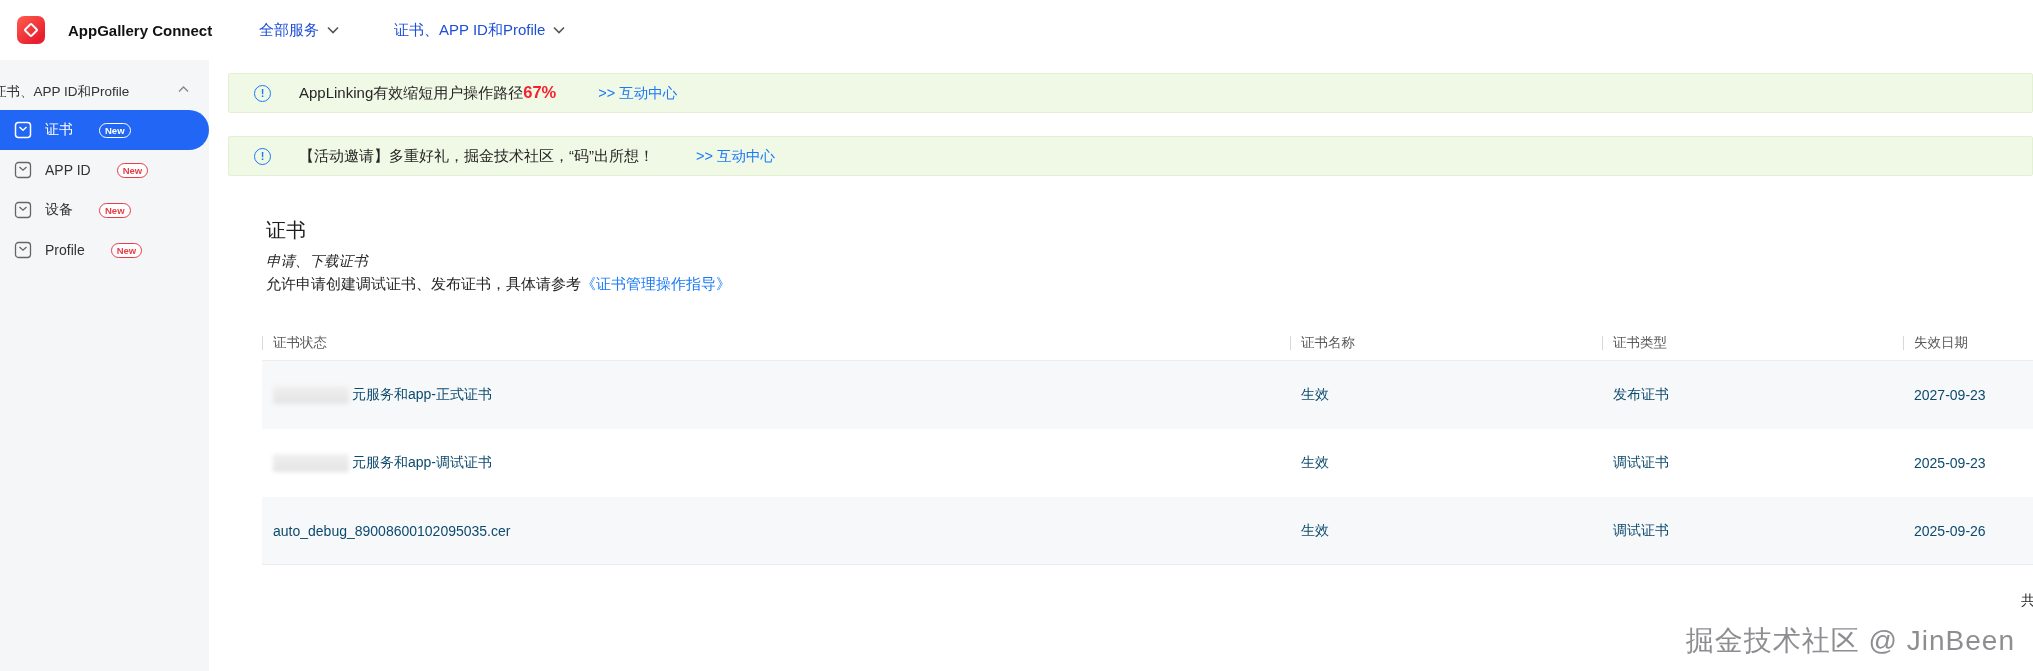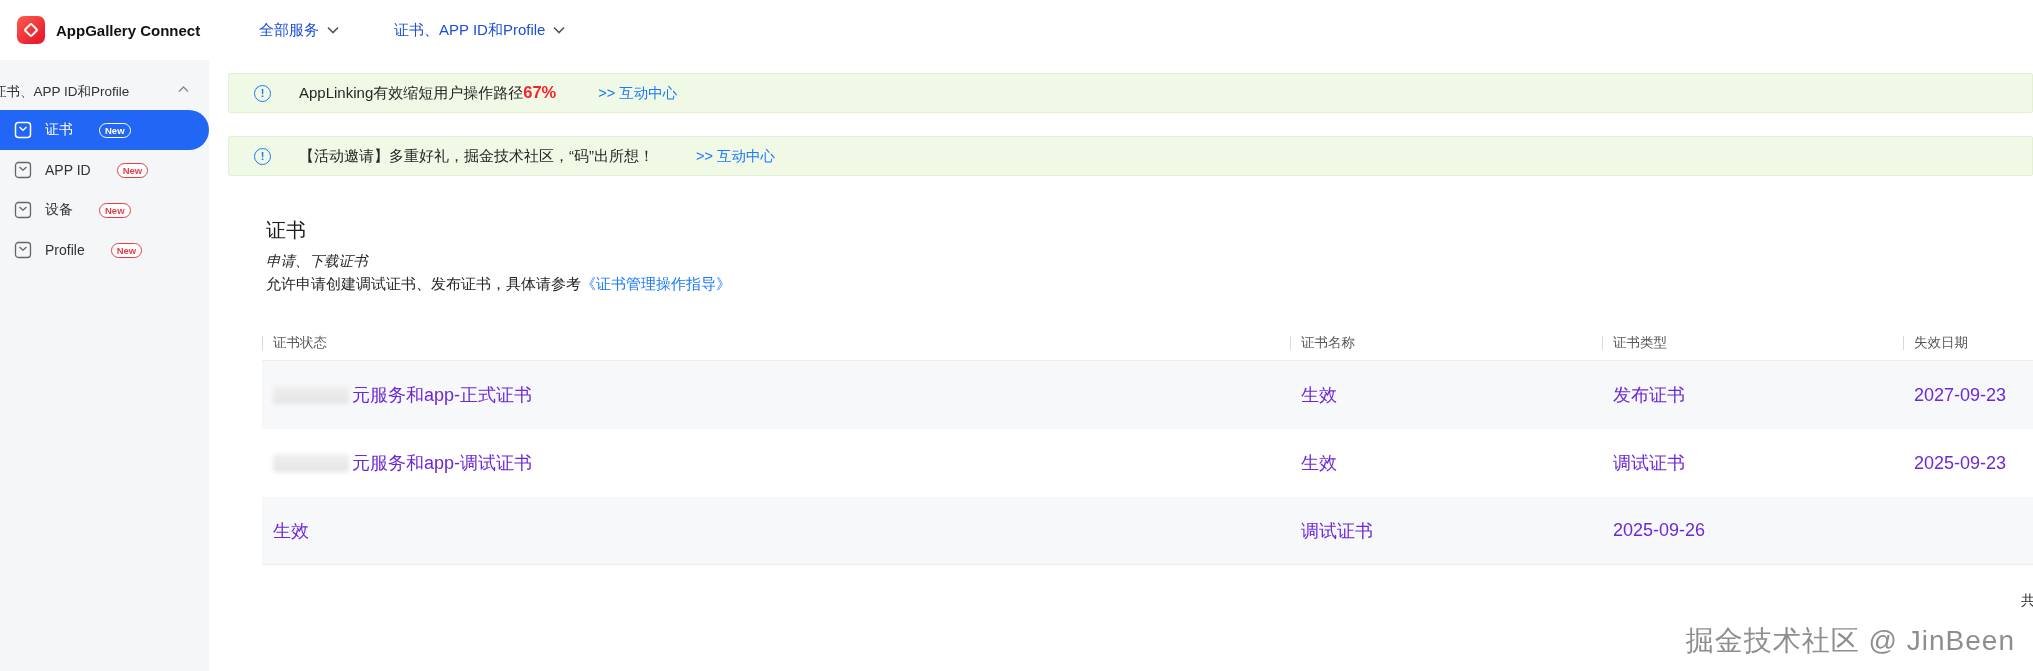--- a/index.html
+++ b/index.html
@@ -6,21 +6,21 @@
   html, body { width: 2033px; height: 671px; overflow: hidden; }
   body {
     position: relative;
     font-family: "Liberation Sans", sans-serif;
     background: #fff;
     color: #262626;
   }
 
   
   .topbar { position: absolute; top: 0; left: 0; right: 0; height: 60px; background: #fff; z-index: 3; }
-  .brand { position: absolute; left: 17px; top: 16px; display: flex; align-items: center; gap: 11px; }
+  .brand { position: absolute; left: 17px; top: 16px; display: flex; align-items: center; gap: 23px; }
   .logo { width: 28px; height: 28px; border-radius: 7px; background: linear-gradient(140deg, #ff5d4f 0%, #e81f2e 80%); position: relative; flex: none; }
   .logo-diamond { position: absolute; left: 50%; top: 50%; width: 11px; height: 11px; border: 2.5px solid #fff; border-radius: 2px; transform: translate(-50%,-50%) rotate(45deg); }
   .brand-name { font-size: 15px; font-weight: bold; color: #111; }
   .nav-item { position: absolute; top: 0; height: 60px; display: flex; align-items: center; gap: 8px; font-size: 15px; color: #1d4ed8; cursor: pointer; }
   .nav-all { left: 259px; }
   .nav-cert { left: 394px; }
   .chev { display: inline-block; }
 
   
   .sidebar { position: absolute; top: 60px; left: 0; width: 209px; bottom: 0; background: #f5f6f8; z-index: 2; }
@@ -61,21 +61,21 @@
   .section-sub { position: absolute; left: 57px; top: 192px; font-size: 14.5px; color: #262626; font-style: italic; }
   .section-desc { position: absolute; left: 57px; top: 215px; font-size: 15px; color: #262626; }
   .desc-link { color: #1a7af8; cursor: pointer; }
 
   
   .cert-table { position: absolute; left: 53px; right: 0; top: 265px; }
   .grid-row { display: grid; grid-template-columns: 1028px 312px 301px 1fr; align-items: center; }
   .thead { height: 36px; border-bottom: 1px solid #ebedf0; }
   .th { position: relative; padding-left: 11px; font-size: 13.5px; color: #595959; white-space: nowrap; }
   .th::before { content: ""; position: absolute; left: 0; top: 50%; transform: translateY(-50%); width: 1px; height: 14px; background: #d8d8d8; }
-  .trow { height: 68px; font-size: 18px; color: #6d28d9; }
+  .trow { height: 68px; font-size: 14px; color: #0c4a6e; }
   .trow.striped { background: #f7f8fa; }
   .trow.last { border-bottom: 1px solid #ebedf0; }
   .cell { padding-left: 11px; white-space: nowrap; }
   .cell-name { display: flex; align-items: center; }
   .redact { width: 76px; height: 18px; margin-right: 3px; flex: none; background: linear-gradient(180deg,#f0f0f0,#e4e4e4); border-radius: 2px; filter: blur(2px); }
 
   
   .pagination-partial { position: absolute; left: 2021px; top: 592px; font-size: 14px; color: #262626; z-index: 4; white-space: nowrap; }
   .watermark {
     position: absolute; right: 18px; top: 622px; z-index: 5;
@@ -213,20 +213,23 @@
       <div class="cell cell-name">
         <span class="redact"></span>
         <span>元服务和app-调试证书</span>
       </div>
       <div class="cell">生效</div>
       <div class="cell">调试证书</div>
       <div class="cell">2025-09-23</div>
     </div>
 
     <div class="grid-row trow striped last">
+      <div class="cell cell-name">
+        <span>auto_debug_89008600102095035.cer</span>
+      </div>
       <div class="cell">生效</div>
       <div class="cell">调试证书</div>
       <div class="cell">2025-09-26</div>
     </div>
   </div>
 </div>
 
 <div class="pagination-partial">共</div>
 <div class="watermark">掘金技术社区 @ JinBeen</div>
 

